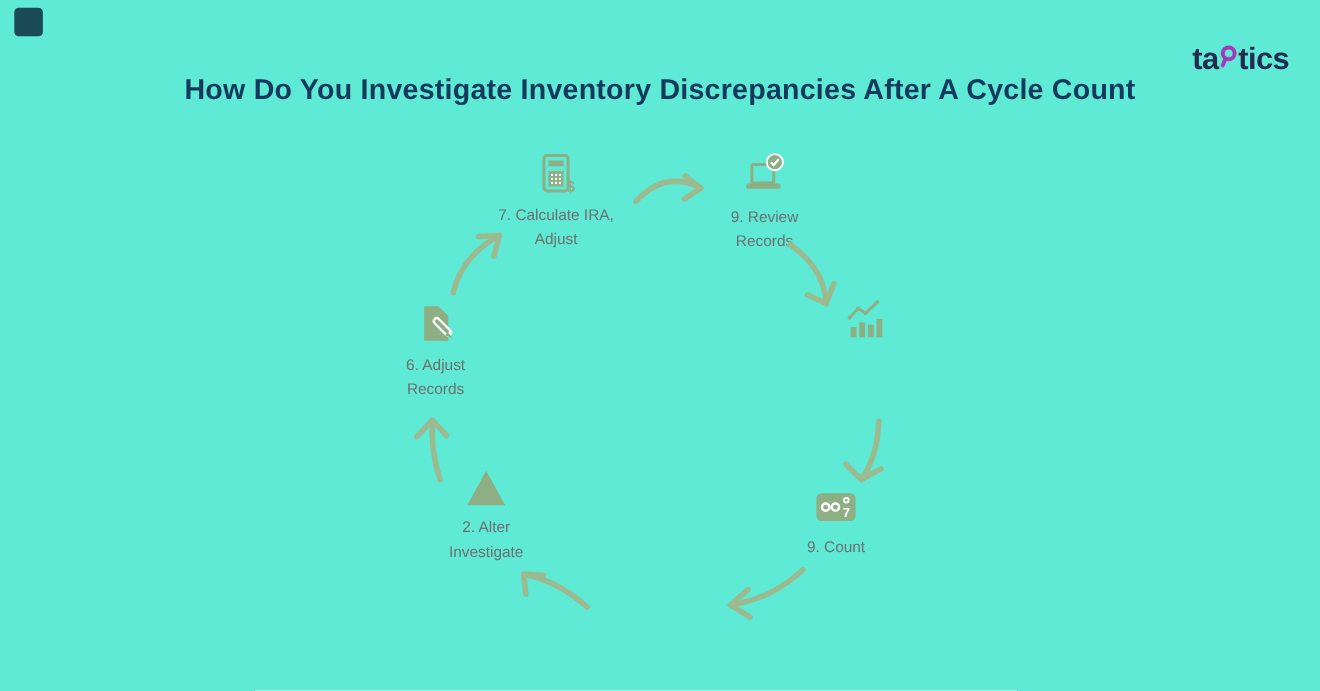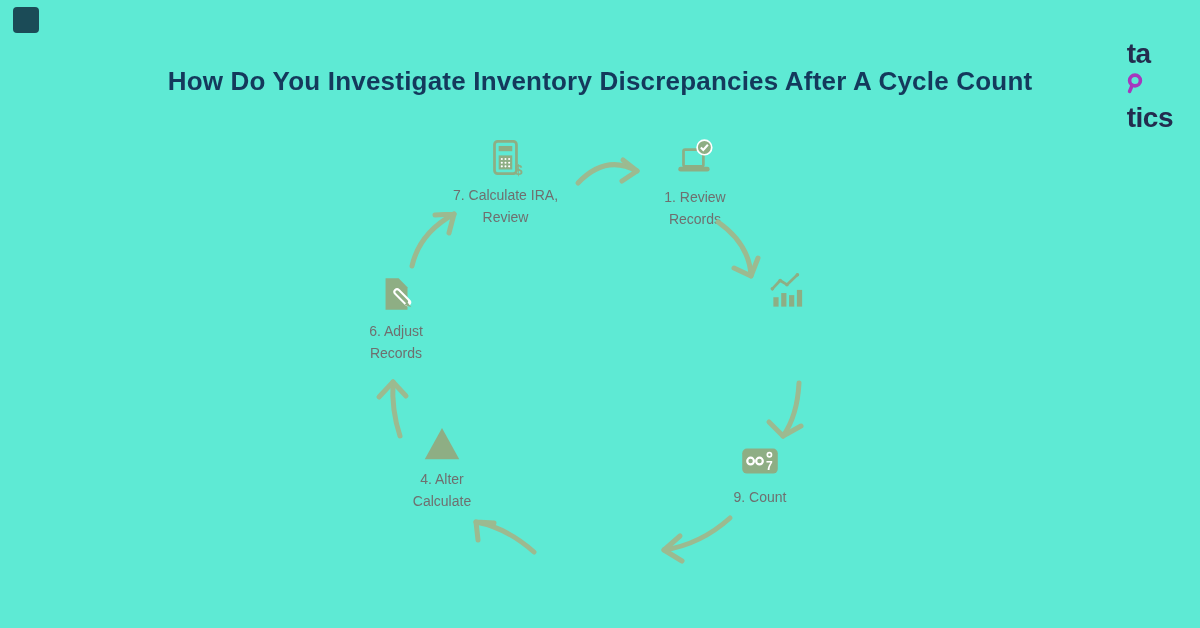--- a/index.html
+++ b/index.html
@@ -3,21 +3,21 @@
 <meta charset="utf-8">
 <style>
   html,body{margin:0;padding:0;background:#ffffff;}
   .canvas{position:relative;width:1200px;height:628px;background:#5eead4;overflow:hidden;
           font-family:"Liberation Sans",sans-serif;}
   .corner-mark{position:absolute;left:13px;top:7px;width:26px;height:26px;border-radius:4px;
                background:#1b4b57;}
   .title{position:absolute;left:0;right:0;top:66px;text-align:center;font-size:26px;
          font-weight:700;color:#14395c;letter-spacing:.2px;}
   .logo{position:absolute;right:28px;top:38px;display:flex;align-items:baseline;
-        font-size:28px;font-weight:800;color:#232c4e;letter-spacing:-.5px;flex-direction:column;}
+        font-size:28px;font-weight:800;color:#232c4e;letter-spacing:-.5px;}
   .logo .qmark{display:inline-block;vertical-align:-5px;margin:0 1px;}
   .step{position:absolute;display:flex;flex-direction:column;align-items:center;text-align:center;}
   .step .icon{height:46px;display:flex;align-items:center;justify-content:center;margin-bottom:3px;}
   .step .label{font-size:14px;line-height:22px;color:#6f6f6f;}
   .step .label span{display:block;}
   .arrow{position:absolute;}
 </style>
 </head>
 <body>
 
@@ -41,21 +41,21 @@
   <div class="step" style="left:620px;top:137px;width:150px;">
     <div class="icon">
       <svg width="46" height="46" viewBox="0 0 44 44">
         <rect x="11" y="12" width="19" height="16" rx="1.5" fill="none" stroke="#8eae84" stroke-width="2.6"></rect>
         <rect x="6" y="28.5" width="30" height="4.6" rx="2.2" fill="#8eae84"></rect>
         <circle cx="31" cy="10" r="7" fill="#8eae84" stroke="#ffffff" stroke-width="1.6"></circle>
         <path d="M27.6,10 l2.3,2.4 l4.4,-5" fill="none" stroke="#ffffff" stroke-width="2"></path>
       </svg>
     </div>
     <div class="label">
-      <span>1. Review</span>
+      <span>9. Review</span>
       <span>Records</span>
     </div>
   </div>
 
   <div class="step" style="left:705px;top:269px;width:165px;">
     <div class="icon">
       <svg width="46" height="46" viewBox="0 0 44 44">
         <rect x="8" y="27" width="5" height="9" fill="#8eae84"></rect>
         <rect x="15.5" y="23" width="5" height="13" fill="#8eae84"></rect>
         <rect x="23" y="25" width="5" height="11" fill="#8eae84"></rect>
@@ -86,22 +86,22 @@
   </div>
 
 
   <div class="step" style="left:367px;top:419px;width:150px;">
     <div class="icon">
       <svg width="46" height="46" viewBox="0 0 44 44">
         <path d="M22,8.5 L38.5,38.5 H5.5 Z" fill="#8eae84"></path>
       </svg>
     </div>
     <div class="label">
-      <span>4. Alter</span>
-      <span>Calculate</span>
+      <span>2. Alter</span>
+      <span>Investigate</span>
     </div>
   </div>
 
   <div class="step" style="left:321px;top:271px;width:150px;">
     <div class="icon">
       <svg width="46" height="46" viewBox="0 0 44 44">
         <path d="M12,7 h12.5 l8.5,8.5 V37 H12 Z" fill="#8eae84"></path>
         <line x1="23" y1="20" x2="33" y2="30" stroke="#ffffff" stroke-width="7" stroke-linecap="round"></line>
         <line x1="23" y1="20" x2="32" y2="29" stroke="#8eae84" stroke-width="3.2" stroke-linecap="round"></line>
         <path d="M32.5,29.5 l4.2,5.2 l-6.4,-2.2 Z" fill="#8eae84"></path>
@@ -126,21 +126,21 @@
           <circle cx="21.5" cy="26.5" r="1" fill="#ffffff"></circle>
           <circle cx="25" cy="26.5" r="1" fill="#ffffff"></circle>
         <circle cx="18" cy="30" r="1" fill="#ffffff"></circle>
           <circle cx="21.5" cy="30" r="1" fill="#ffffff"></circle>
           <circle cx="25" cy="30" r="1" fill="#ffffff"></circle>
         <text x="34" y="38" text-anchor="middle" font-family="Liberation Sans, sans-serif" font-size="14" font-weight="bold" fill="#8eae84">$</text>
       </svg>
     </div>
     <div class="label">
       <span>7. Calculate IRA,</span>
-      <span>Review</span>
+      <span>Adjust</span>
     </div>
   </div>
 
   <svg class="arrow" style="left:573px;top:147px;" width="80" height="52" viewBox="0 0 80 52">
     <path d="M5,36 C24,16 44,13 64,24" fill="none" stroke="#9cba90" stroke-width="5" stroke-linecap="round"></path>
     <path d="M64,24 L50,13 M64,24 L49,34" fill="none" stroke="#9cba90" stroke-width="5" stroke-linecap="round"></path>
   </svg>
 
   <svg class="arrow" style="left:706px;top:216px;" width="80" height="72" viewBox="0 0 80 72">
     <path d="M12,6 C32,20 44,38 45,60" fill="none" stroke="#9cba90" stroke-width="5" stroke-linecap="round"></path>

